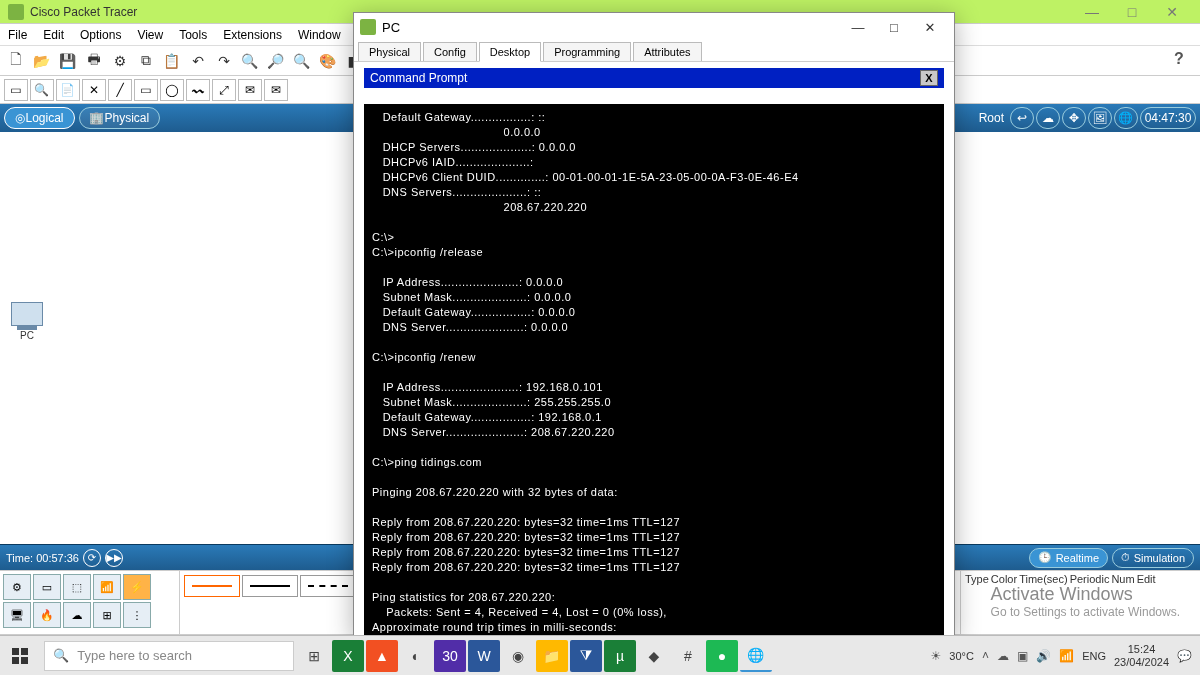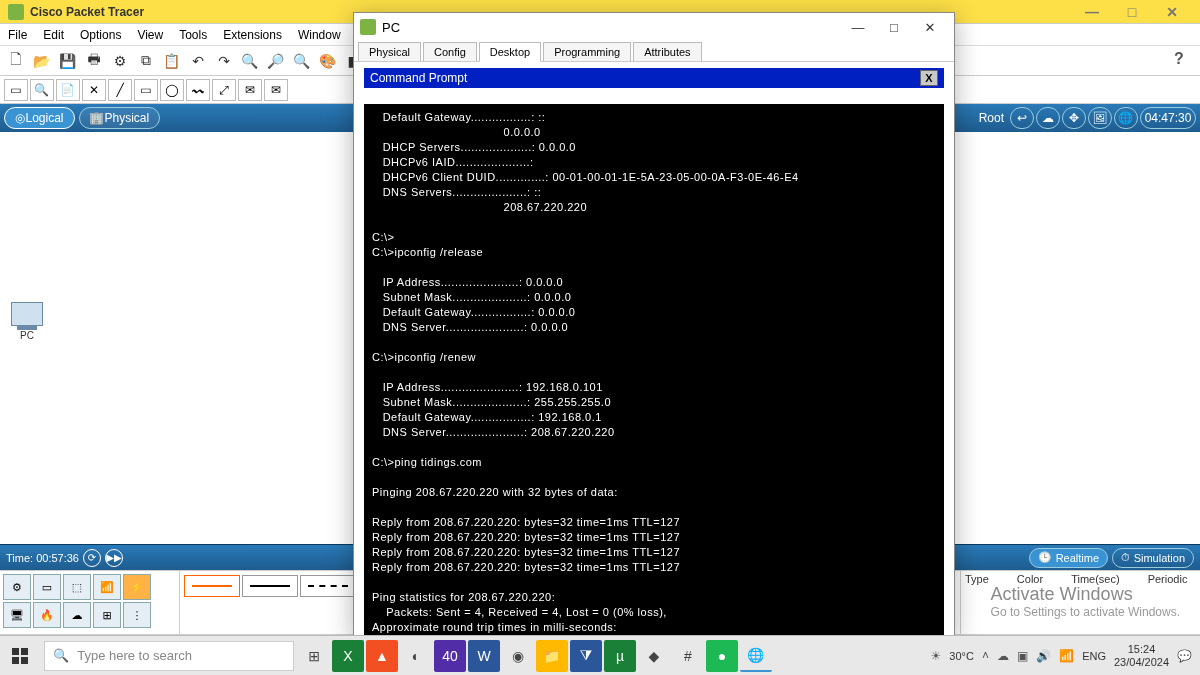--- a/index.html
+++ b/index.html
@@ -1,20 +1,20 @@
 <!DOCTYPE html>
 <html><head>
 <meta charset="utf-8">
 <style>
 * { margin:0; padding:0; box-sizing:border-box; font-family:"Segoe UI",Tahoma,sans-serif; }
 body { width:1200px; height:675px; background:#f0f0f0; overflow:hidden; position:relative; }
 
 
-.pt-titlebar { height:24px; background:#fde047; border-bottom:1px solid #ccc; display:flex;
-  align-items:center; padding:0 8px; font-size:12px; color:#333;font-weight:bold; }
+.pt-titlebar { height:24px; background:#bef264; border-bottom:1px solid #ccc; display:flex;
+  align-items:center; padding:0 8px; font-size:12px; color:#333; }
 .pt-titlebar .logo { width:16px; height:16px; background:#7cb342; border-radius:2px; margin-right:6px; }
 .pt-titlebar .spacer { flex:1; }
 .pt-titlebar .wc { width:40px; text-align:center; color:#777; cursor:default; font-size:14px; }
 
 .pt-menu { height:22px; background:#fff; display:flex; align-items:center; padding:0 0;
   font-size:12px; border-bottom:1px solid #ddd; }
 .pt-menu span { padding:2px 8px; cursor:default; }
 
 .toolbar1 { height:30px; background:#fff; border-bottom:1px solid #ccc; display:flex;
   align-items:center; padding:0 4px; gap:2px; }
@@ -62,21 +62,21 @@
   display:flex; align-items:center; justify-content:center; font-size:11px; }
 .devleft .di.hl { background:#ffb347; }
 .devcenter { flex:1; display:flex; padding:4px; gap:2px; align-items:flex-start; }
 .devcenter .ln { width:56px; height:22px; border:1px solid #999; background:#fff;
   display:flex; align-items:center; justify-content:center; }
 .devcenter .ln.hl { border-color:#f60; }
 .devcenter .dash { width:40px; border-top:2px dashed #000; }
 .devcenter .solid { width:40px; border-top:2px solid #000; }
 .devcenter .zig { width:40px; height:2px; background:#f60; }
 .devright { width:240px; border-left:1px solid #ccc; font-size:11px; padding:2px 4px; }
-.devright .hdr { display:flex; gap:28px; color:#333; }
+.devright .hdr { display:flex; gap:2px; color:#333; }
 
 .botctl { height:28px; background:#fff; border-top:1px solid #ccc; display:flex;
   align-items:center; padding:0 4px; gap:4px; }
 .botctl .sw { width:28px; height:22px; border:1px solid #aaa; background:#ffb347; }
 .botctl .gr { width:28px; height:22px; border:1px solid #aaa; background:#e6eef5;
   display:flex; align-items:center; justify-content:center; font-size:11px; }
 .botctl .arr { width:18px; height:18px; border:1px solid #aaa; background:#eee;
   display:flex; align-items:center; justify-content:center; font-size:10px; }
 
 
@@ -364,21 +364,21 @@
   </div>
   <div class="search">
     <span>🔍</span>
     <span>Type here to search</span>
   </div>
   <div class="ticons">
     <div class="ti">⊞</div>
     <div class="ti g">X</div>
     <div class="ti o">▲</div>
     <div class="ti">◐</div>
-    <div class="ti pp">40</div>
+    <div class="ti pp">30</div>
     <div class="ti b">W</div>
     <div class="ti">◉</div>
     <div class="ti y">📁</div>
     <div class="ti b">⧩</div>
     <div class="ti g">µ</div>
     <div class="ti">◆</div>
     <div class="ti">#</div>
     <div class="ti sp">●</div>
     <div class="ti" style="border-bottom:2px solid #3a94d4;">🌐</div>
   </div>

